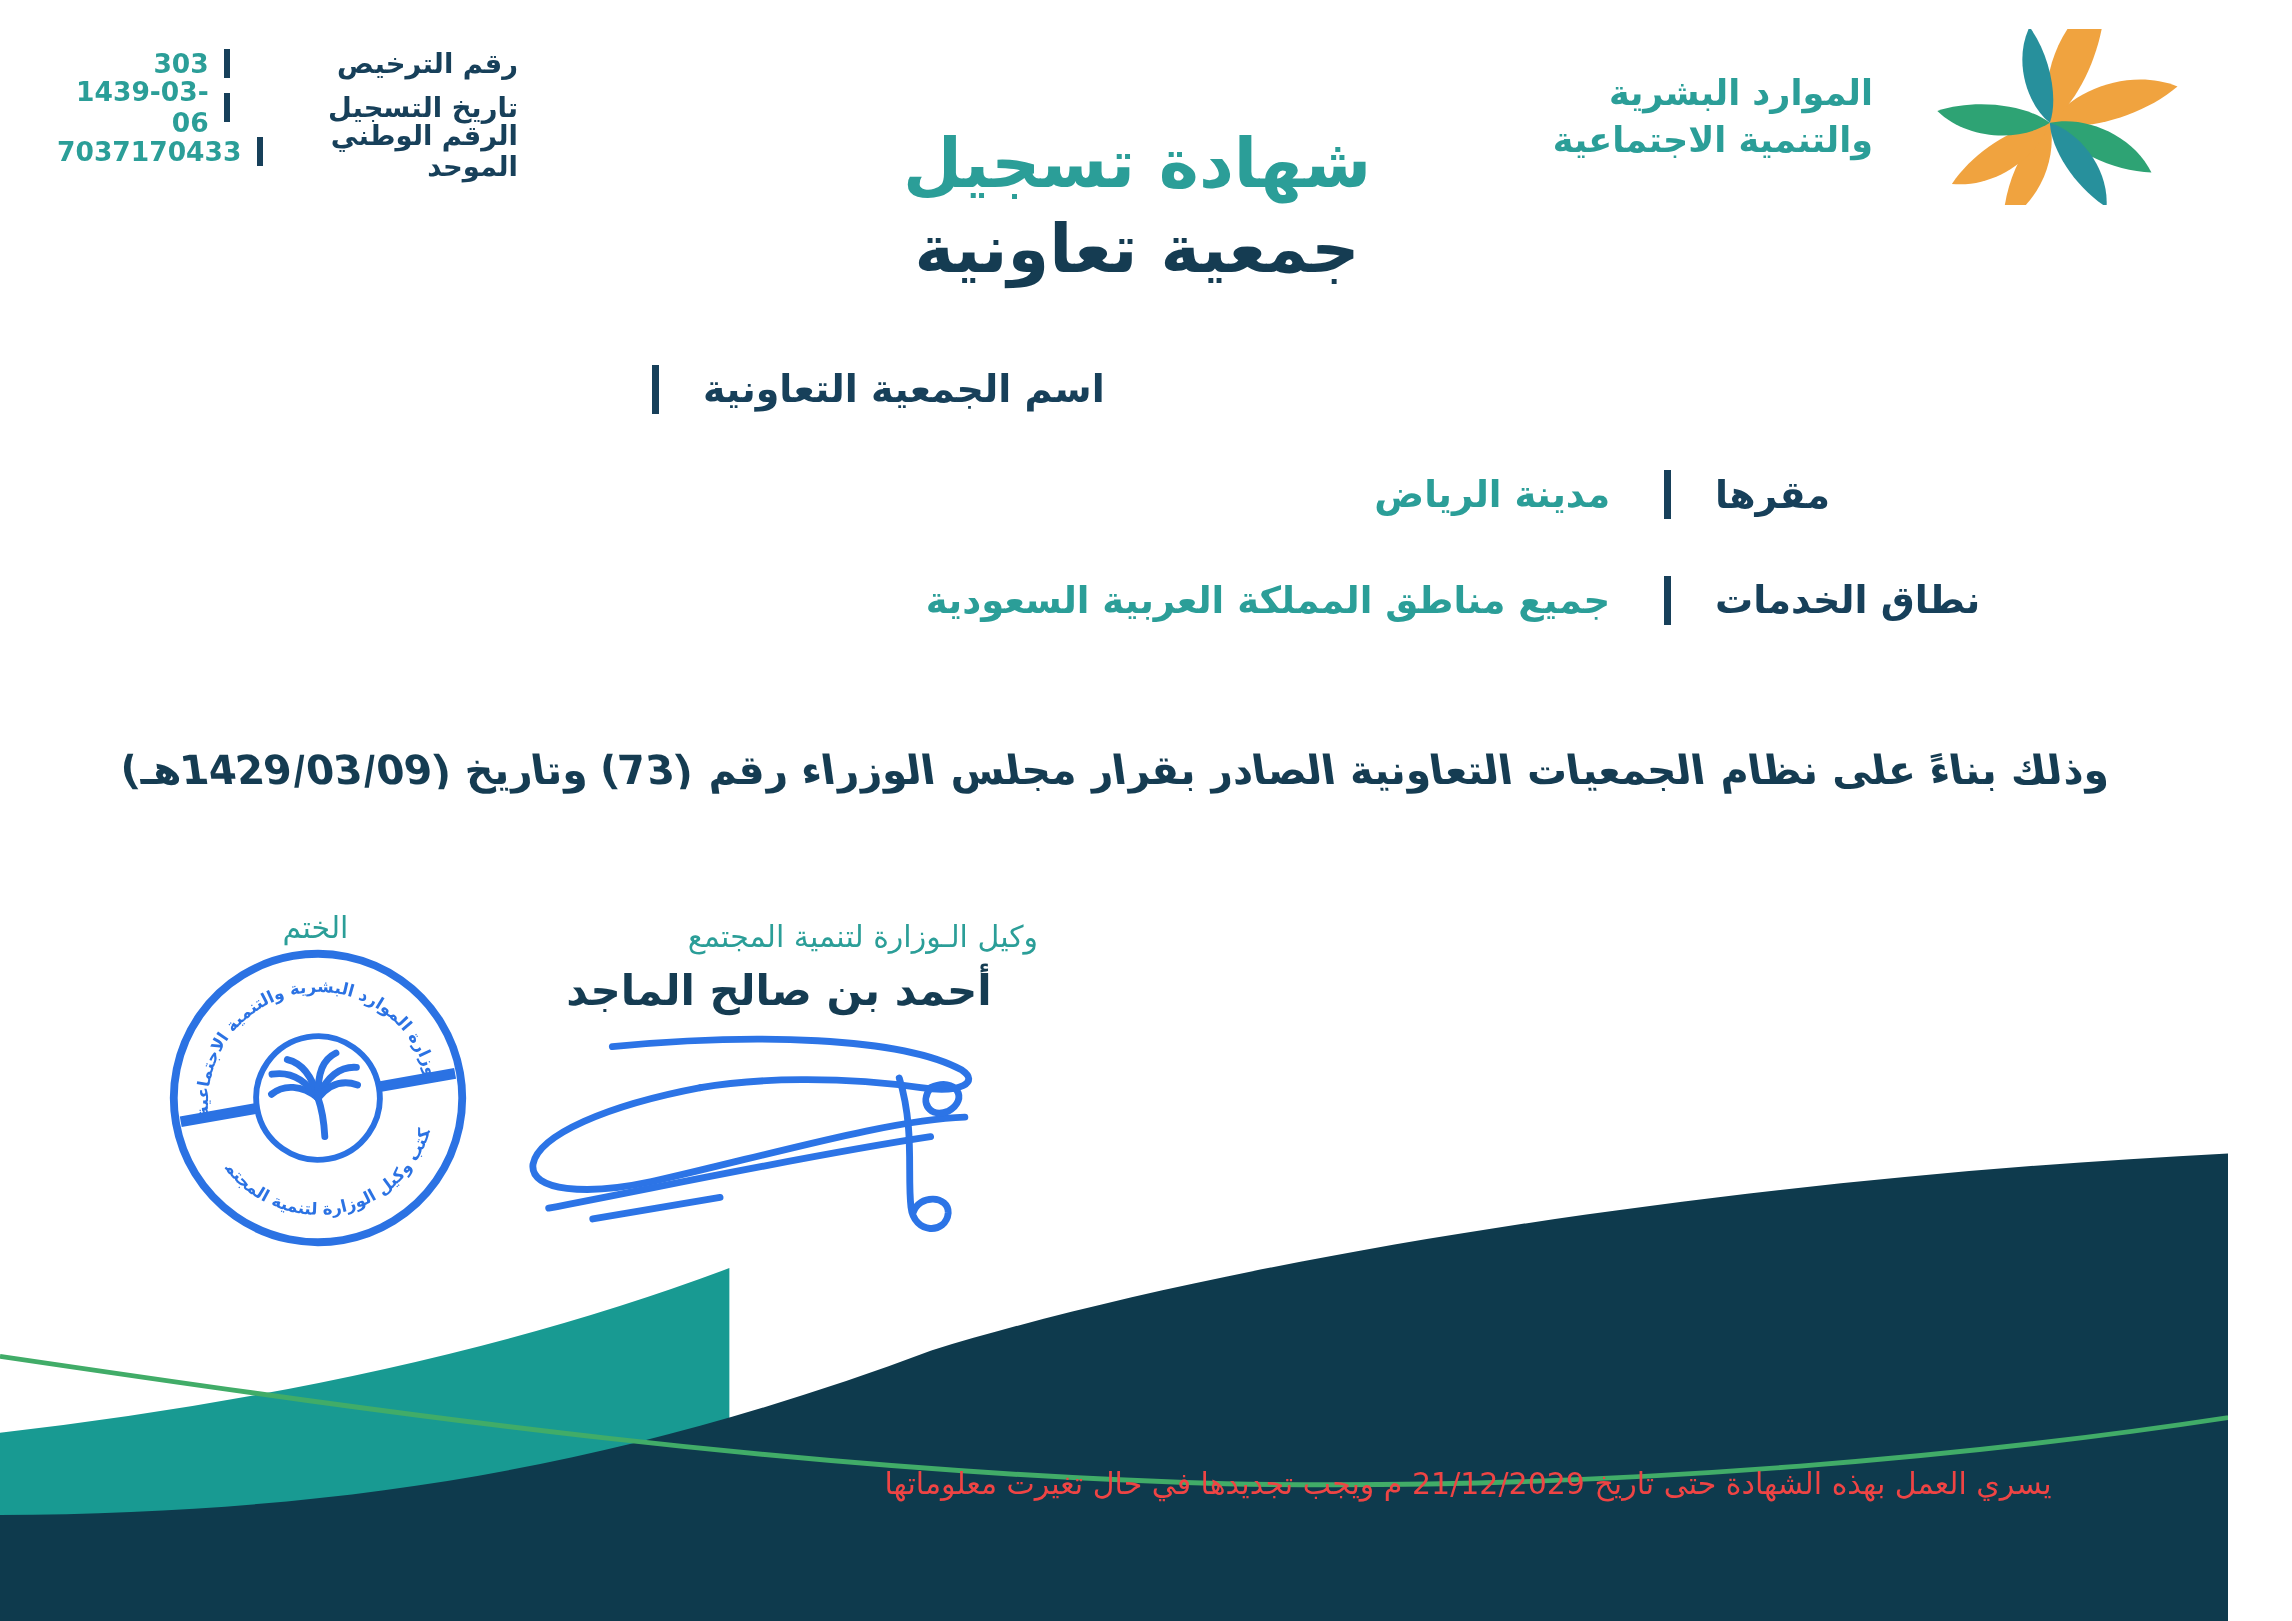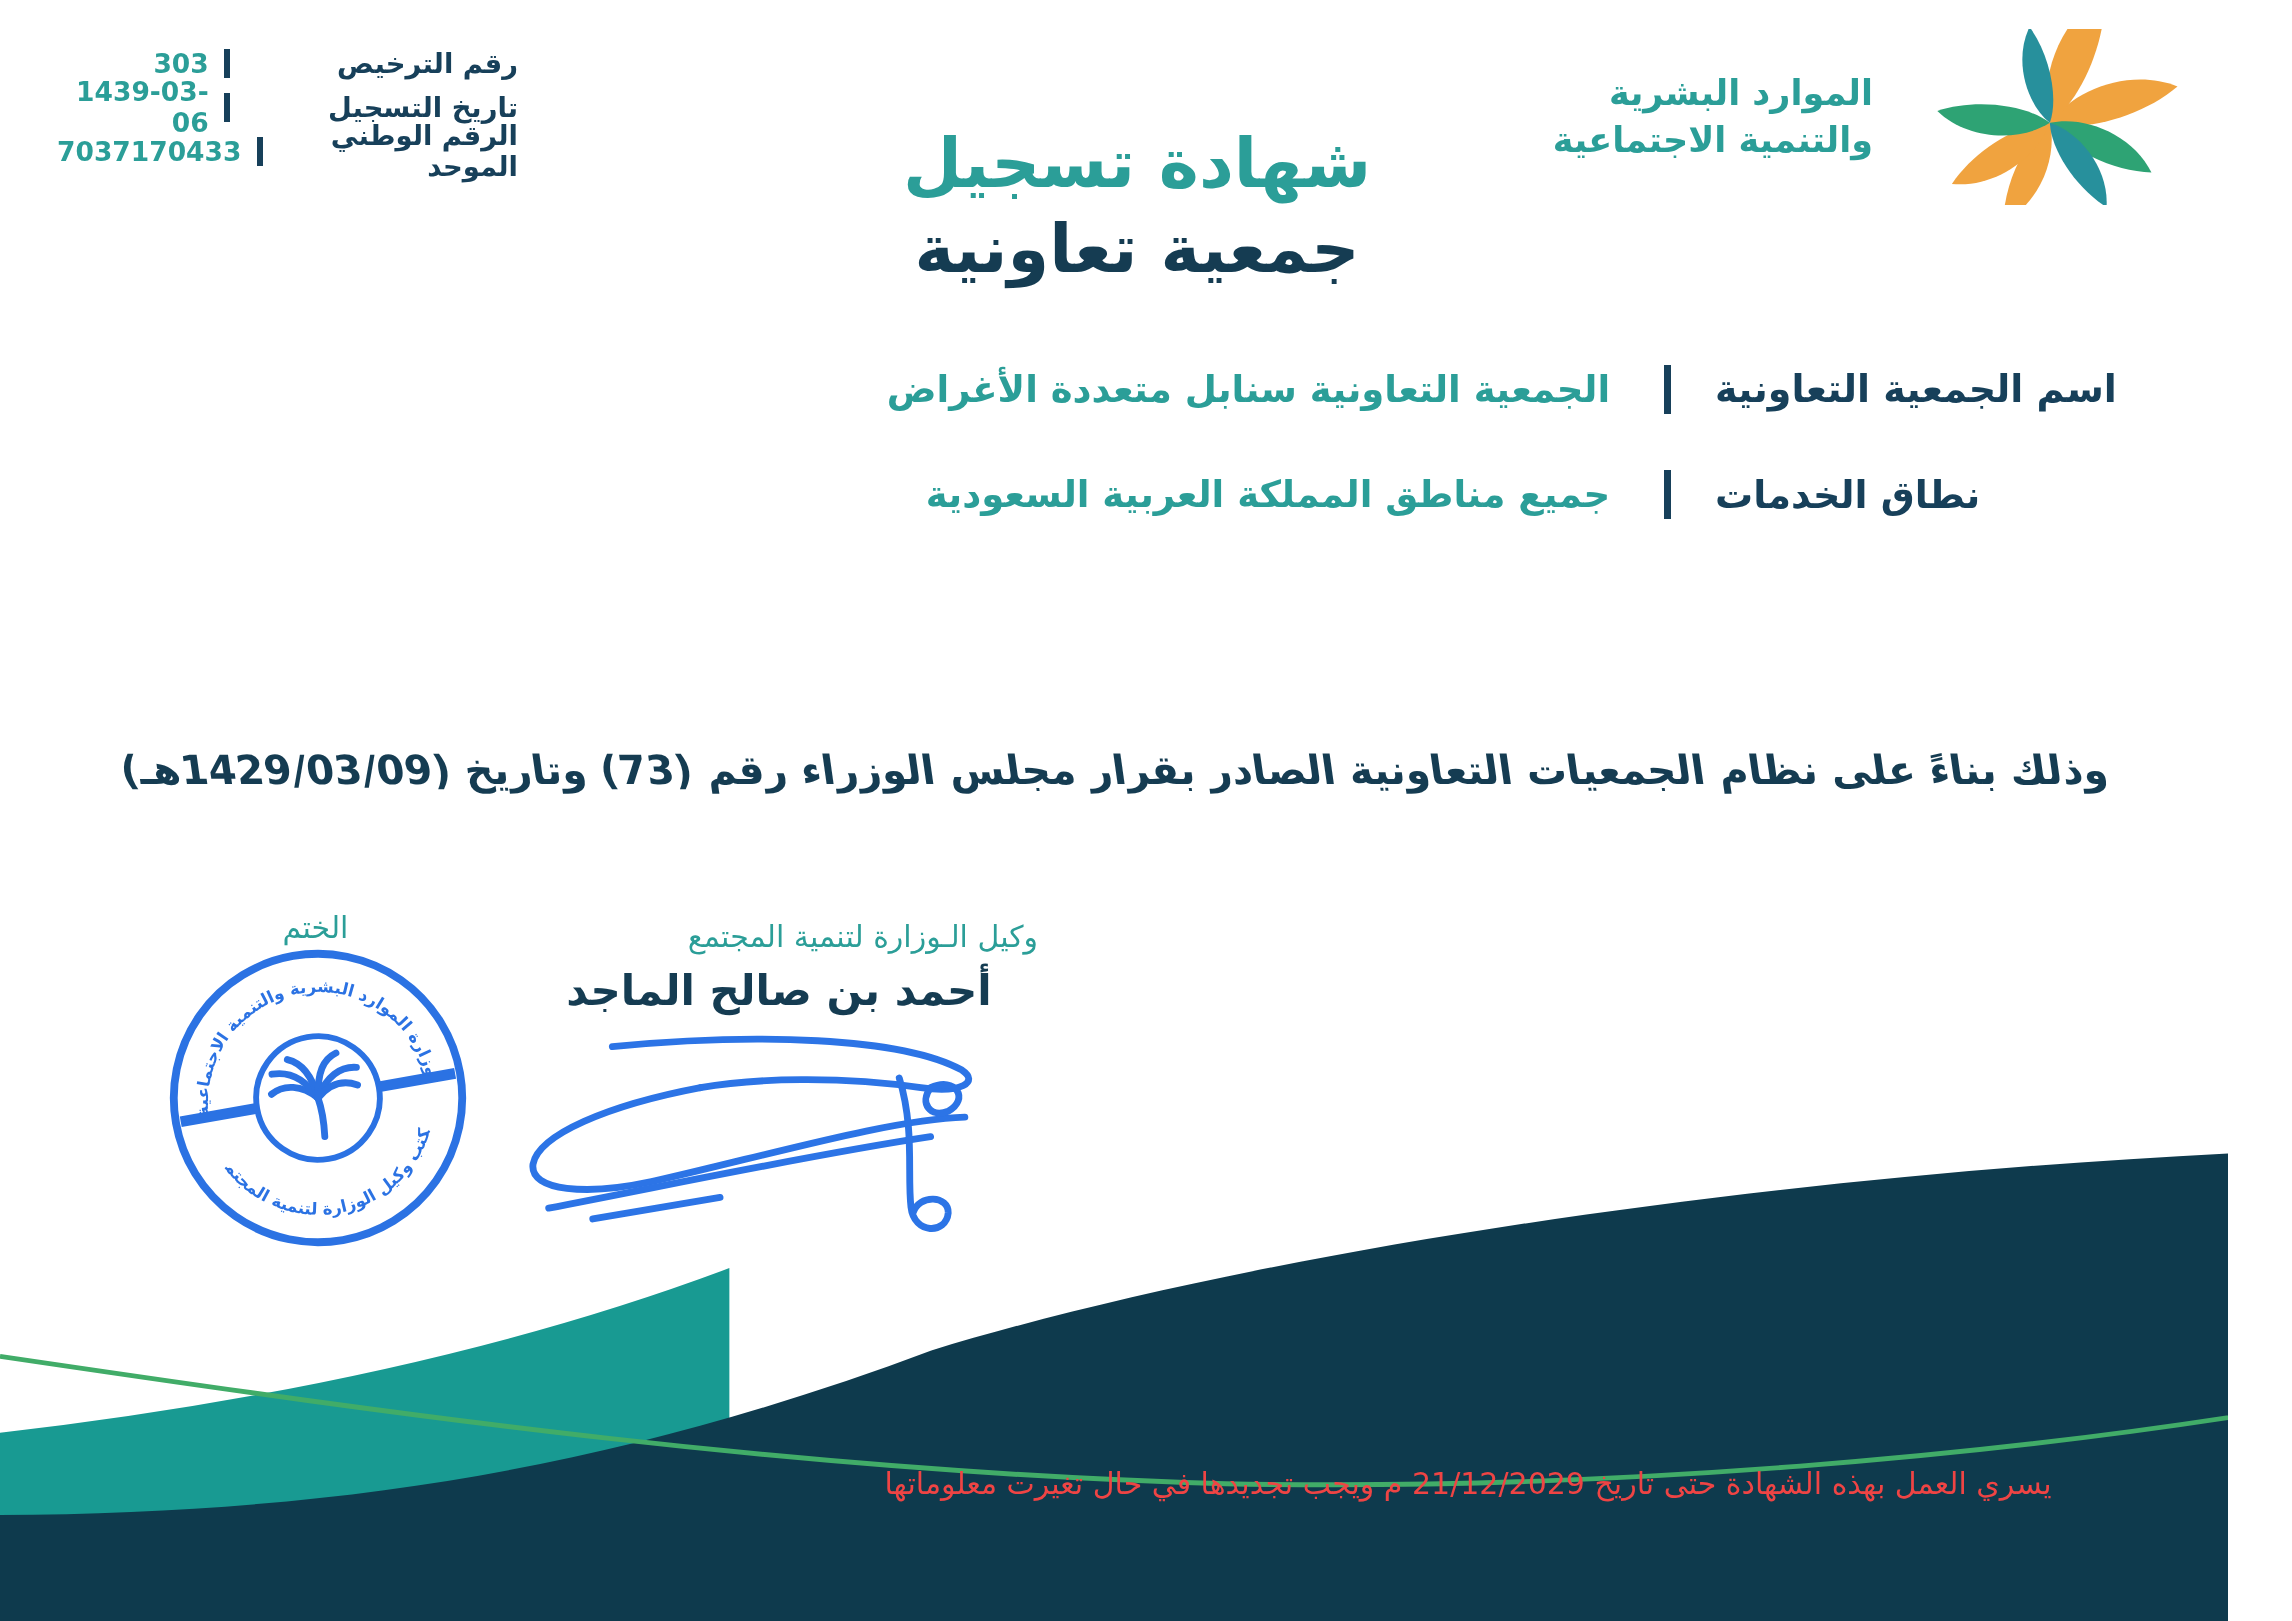--- a/index.html
+++ b/index.html
@@ -94,23 +94,27 @@
     </svg>
   </div>
 
   <div class="cert-title">
     <div class="t1">شهادة تسجيل</div>
     <div class="t2">جمعية تعاونية</div>
   </div>
 
   <div class="fields">
     <div class="field-row">
-      <span class="field-value">الجمعية التعاونية سنابل متعددة الأغراض</span>
       <span class="field-bar"></span>
       <span class="field-label">اسم الجمعية التعاونية</span>
+    </div>
+    <div class="field-row">
+      <span class="field-value">مدينة الرياض</span>
+      <span class="field-bar"></span>
+      <span class="field-label">مقرها</span>
     </div>
     <div class="field-row">
       <span class="field-value">جميع مناطق المملكة العربية السعودية</span>
       <span class="field-bar"></span>
       <span class="field-label">نطاق الخدمات</span>
     </div>
   </div>
 
   <div class="decree">وذلك بناءً على نظام الجمعيات التعاونية الصادر بقرار مجلس الوزراء رقم (73) وتاريخ (1429/03/09هـ)</div>
 

